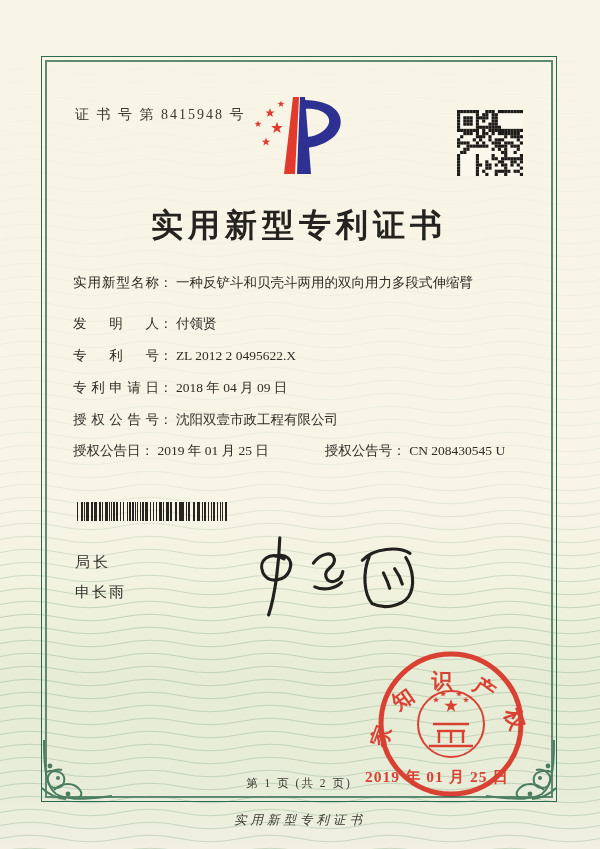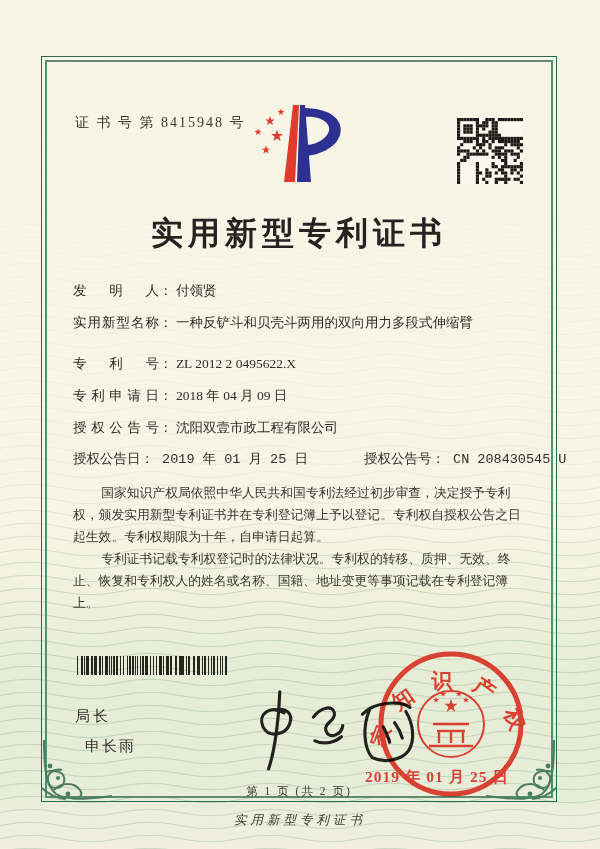--- a/index.html
+++ b/index.html
@@ -8,41 +8,41 @@
     font-family:"Liberation Serif","DejaVu Serif",serif;
     background:linear-gradient(180deg,#f8f5e6 0%,#f8f5e6 60%,#f0f2de 70%,#e6ecd5 80%,#e7edd8 93%,#f1f0e1 100%);
     color:#2e2c28;
   }
   .waves{position:absolute;left:0;top:0;width:600px;height:849px;z-index:0;pointer-events:none;}
   .card{
     position:absolute;left:45px;top:60px;width:508px;height:738px;z-index:1;
     border:2px solid #5d8a70;outline:1px solid #2c6a4f;outline-offset:3px;
     box-sizing:border-box;
   }
-  .content{position:relative;height:100%;padding:30px 26px 16px;box-sizing:border-box;margin-top:8px;}
+  .content{position:relative;height:100%;padding:30px 26px 16px;box-sizing:border-box;}
   .hdr{position:relative;height:108px;}
   .cert-no{position:absolute;left:2px;top:14px;font-size:14px;letter-spacing:2px;color:#3a382f;}
   .logo{position:absolute;left:50%;top:0;transform:translateX(-50%);}
   .qr{position:absolute;right:2px;top:18px;width:66px;height:66px;background:#faf8ec;}
   .title{margin-top:4px;text-align:center;font-size:32px;font-weight:bold;letter-spacing:5px;color:#25231f;}
   .fields{margin-top:26px;font-size:13.5px;color:#2f2d27;}
   .frow{margin-bottom:13px;line-height:1.4;}
   .frow.first{margin-bottom:22px;}
   .flabel{display:inline-block;width:86px;text-align:justify;text-align-last:justify;vertical-align:top;}
   .fvalue{display:inline-block;max-width:340px;vertical-align:top;}
-  .grant{display:flex;margin-top:2px;font-size:13.5px;font-family:Liberation Mono, monospace;}
+  .grant{display:flex;margin-top:2px;font-size:13.5px;}
   .grant .pair{white-space:nowrap;}
   .grant .pair + .pair{margin-left:56px;}
   .paras{margin-top:14px;font-size:12.8px;line-height:1.72;color:#38362f;}
   .paras p{margin:0;text-indent:2.2em;}
   .barcode{margin-top:42px;margin-left:4px;width:152px;height:19px;display:flex;align-items:stretch;}
   .barcode .b{height:100%;}
   .sig{position:relative;height:104px;margin-top:6px;}
   .sig .t1{position:absolute;left:2px;top:26px;font-size:15px;letter-spacing:3px;font-family:"Liberation Sans","DejaVu Sans",sans-serif;color:#33312b;}
-  .sig .t2{position:absolute;left:12px;top:56px;font-size:15px;letter-spacing:2px;font-family:"Liberation Sans","DejaVu Sans",sans-serif;color:#33312b;}
+  .sig .t2{position:absolute;left:2px;top:56px;font-size:15px;letter-spacing:2px;font-family:"Liberation Sans","DejaVu Sans",sans-serif;color:#33312b;}
   .sig svg{position:absolute;left:92px;top:-8px;}
   .seal{position:absolute;left:312px;top:586px;width:180px;height:160px;z-index:3;mix-blend-mode:multiply;opacity:.93;}
   .page-no{position:absolute;left:0;right:0;bottom:5px;text-align:center;font-size:11.5px;letter-spacing:2px;color:#3c3a32;}
   .flourish{position:absolute;bottom:-6px;width:74px;height:64px;z-index:2;}
   .flourish.fl{left:-7px;}
   .flourish.fr{right:-7px;transform:scaleX(-1);}
   .back-note{position:absolute;left:0;right:0;top:812px;text-align:center;z-index:1;
     font-size:12.5px;font-style:italic;letter-spacing:4px;color:#3c3a32;}
 </style>
 </head>
@@ -289,27 +289,27 @@
           <rect x="9" y="20" width="1" height="1" fill="#1c1b17"></rect>
           <rect x="12" y="20" width="1" height="1" fill="#1c1b17"></rect>
           <rect x="15" y="20" width="1" height="1" fill="#1c1b17"></rect>
           <rect x="20" y="20" width="1" height="1" fill="#1c1b17"></rect>
         </svg>
     </div>
 
     <div class="title">实用新型专利证书</div>
 
     <div class="fields">
+      <div class="frow first">
+        <span class="flabel">实用新型名称</span><span>：</span>
+        <span class="fvalue">一种反铲斗和贝壳斗两用的双向用力多段式伸缩臂</span>
+      </div>
       <div class="frow">
         <span class="flabel">发明人</span><span>：</span>
         <span class="fvalue">付领贤</span>
-      </div>
-      <div class="frow first">
-        <span class="flabel">实用新型名称</span><span>：</span>
-        <span class="fvalue">一种反铲斗和贝壳斗两用的双向用力多段式伸缩臂</span>
       </div>
       <div class="frow">
         <span class="flabel">专利号</span><span>：</span>
         <span class="fvalue">ZL 2012 2 0495622.X</span>
       </div>
       <div class="frow">
         <span class="flabel">专利申请日</span><span>：</span>
         <span class="fvalue">2018 年 04 月 09 日</span>
       </div>
       <div class="frow">
@@ -321,24 +321,20 @@
           <span>授权公告日</span><span>：</span>
           <span>2019 年 01 月 25 日</span>
         </span>
         <span class="pair">
           <span>授权公告号</span><span>：</span>
           <span>CN 208430545 U</span>
         </span>
       </div>
     </div>
 
-    <div class="paras">
-      <p>国家知识产权局依照中华人民共和国专利法经过初步审查，决定授予专利权，颁发实用新型专利证书并在专利登记簿上予以登记。专利权自授权公告之日起生效。专利权期限为十年，自申请日起算。</p>
-      <p>专利证书记载专利权登记时的法律状况。专利权的转移、质押、无效、终止、恢复和专利权人的姓名或名称、国籍、地址变更等事项记载在专利登记簿上。</p>
-    </div>
 
     <div class="barcode">
         <div class="b" style="width:1px;background:#26251f"></div>
         <div class="b" style="width:3px"></div>
         <div class="b" style="width:2px;background:#26251f"></div>
         <div class="b" style="width:1px"></div>
         <div class="b" style="width:1px;background:#26251f"></div>
         <div class="b" style="width:1px"></div>
         <div class="b" style="width:3px;background:#26251f"></div>
         <div class="b" style="width:2px"></div>

